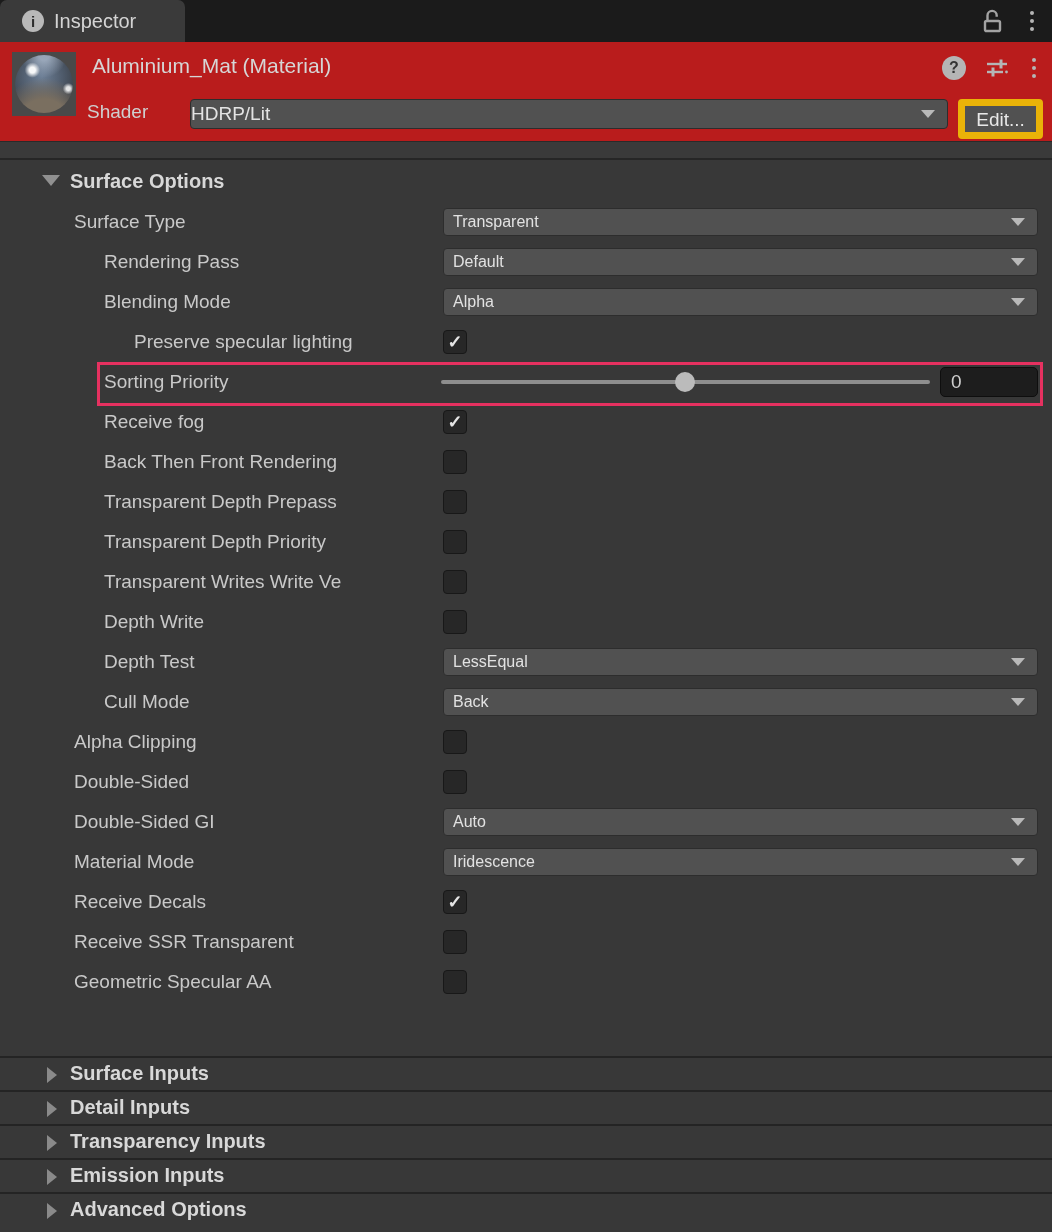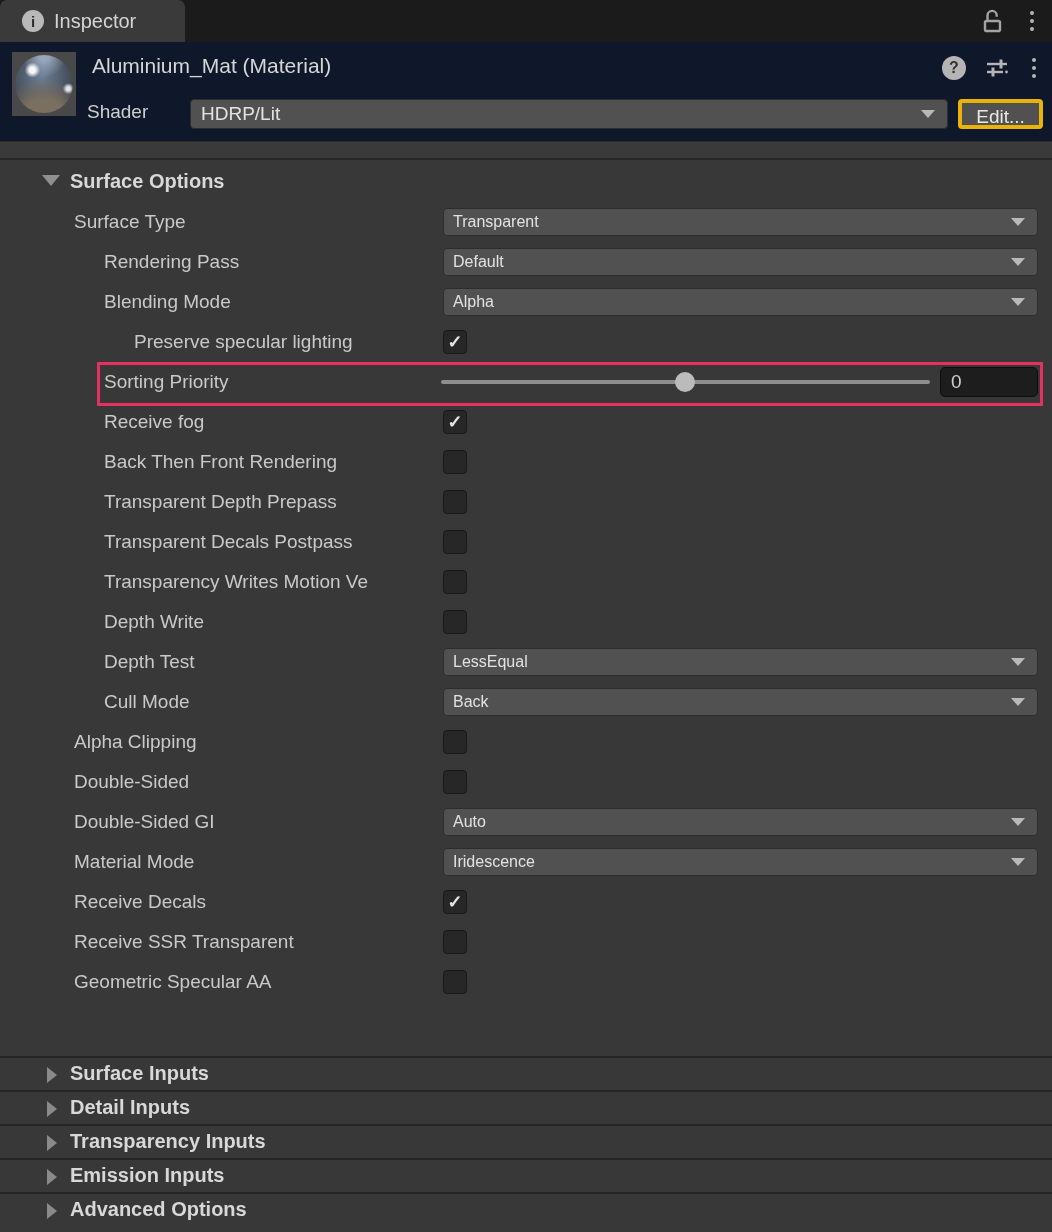--- a/index.html
+++ b/index.html
@@ -20,21 +20,21 @@
   }
   .info-icon {
     width:22px; height:22px; border-radius:50%; background:#b9b9b9;
     color:#2d2d2d; font-weight:bold; font-size:15px;
     display:flex; align-items:center; justify-content:center; flex:0 0 auto;
   }
   .tabbar-icons { position:absolute; right:14px; top:0; height:42px; display:flex; align-items:center; gap:22px; }
   .kebab { display:flex; flex-direction:column; gap:4px; padding:4px; cursor:pointer; }
   .kebab i { width:4px; height:4px; border-radius:50%; background:#b5b5b5; }
   
-  .mat-header { position:absolute; top:42px; left:0; width:1052px; height:99px; background:#0f172a; }
+  .mat-header { position:absolute; top:42px; left:0; width:1052px; height:99px; background:#b91c1c; }
   .preview-thumb {
     position:absolute; left:12px; top:10px; width:64px; height:64px;
     background:#494949; overflow:hidden;
   }
   .preview-sphere {
     position:absolute; left:3px; top:3px; width:58px; height:58px; border-radius:50%;
     background:
       radial-gradient(circle at 30% 26%, rgba(255,255,255,.95) 0 5%, rgba(255,255,255,0) 13%),
       radial-gradient(circle at 92% 58%, rgba(255,255,255,.85) 0 3%, rgba(255,255,255,0) 9%),
       radial-gradient(circle at 50% 0%, rgba(210,225,245,.55) 0 8%, rgba(210,225,245,0) 35%),
@@ -45,25 +45,25 @@
   .header-icons { position:absolute; right:12px; top:12px; display:flex; align-items:center; gap:18px; }
   .help-icon {
     width:24px; height:24px; border-radius:50%; background:#b5b5b5;
     color:#333333; font-weight:bold; font-size:16px;
     display:flex; align-items:center; justify-content:center; cursor:pointer;
   }
   .shader-label { position:absolute; left:87px; top:59px; font-size:19px; color:#cfcfcf; }
   .shader-dd {
     position:absolute; left:190px; top:57px; width:758px; height:30px;
     background:#515151; border:1px solid #2d2d2d; border-radius:4px;
-    color:#e3e3e3; font-size:19px; line-height:28px; padding-left:10px; cursor:pointer;
+    color:#e3e3e3; font-size:19px; line-height:28px; cursor:pointer;
   }
   .edit-btn {
-    position:absolute; left:958px; top:57px; width:85px; height:30px;
-    background:#515151; border:4px solid #eab308; border-radius:4px;
+    position:absolute; left:958px; top:57px; width:85px; height:40px;
+    background:#515151; border:7px solid #eab308; border-radius:4px;
     color:#e8e8e8; font-size:19px; text-align:center; line-height:28px; cursor:pointer;
   }
   
   .sep-strip {
     position:absolute; top:141px; left:0; width:1052px; height:19px;
     background:#3a3a3a; border-top:1px solid #2a2a2a; border-bottom:2px solid #262626;
   }
   
   .section-header {
     position:absolute; top:160px; left:0; width:1052px; height:42px;
@@ -215,25 +215,25 @@
     </div>
     <div class="prop-row">
       <div class="prop-label indent2">Back Then Front Rendering</div>
       <div class="checkbox"></div>
     </div>
     <div class="prop-row">
       <div class="prop-label indent2">Transparent Depth Prepass</div>
       <div class="checkbox"></div>
     </div>
     <div class="prop-row">
-      <div class="prop-label indent2">Transparent Decals Postpass</div>
-      <div class="checkbox"></div>
-    </div>
-    <div class="prop-row">
-      <div class="prop-label indent2">Transparency Writes Motion Ve</div>
+      <div class="prop-label indent2">Transparent Depth Priority</div>
+      <div class="checkbox"></div>
+    </div>
+    <div class="prop-row">
+      <div class="prop-label indent2">Transparent Writes Write Ve</div>
       <div class="checkbox"></div>
     </div>
     <div class="prop-row">
       <div class="prop-label indent2">Depth Write</div>
       <div class="checkbox"></div>
     </div>
     <div class="prop-row">
       <div class="prop-label indent2">Depth Test</div>
       <div class="dropdown"><span>LessEqual</span><span class="dd-arrow"></span></div>
     </div>

